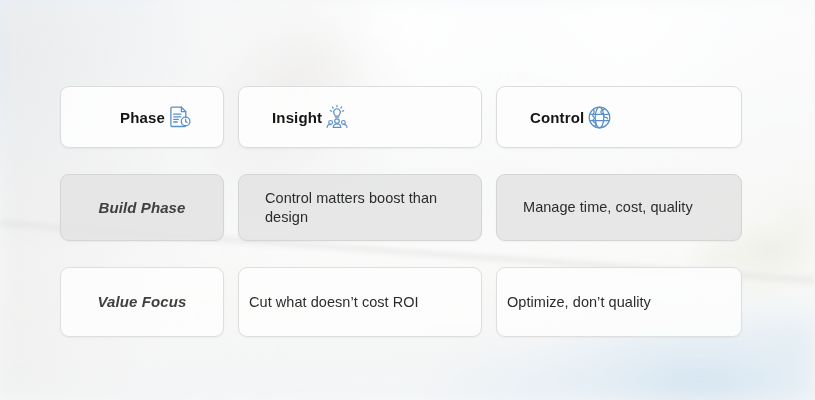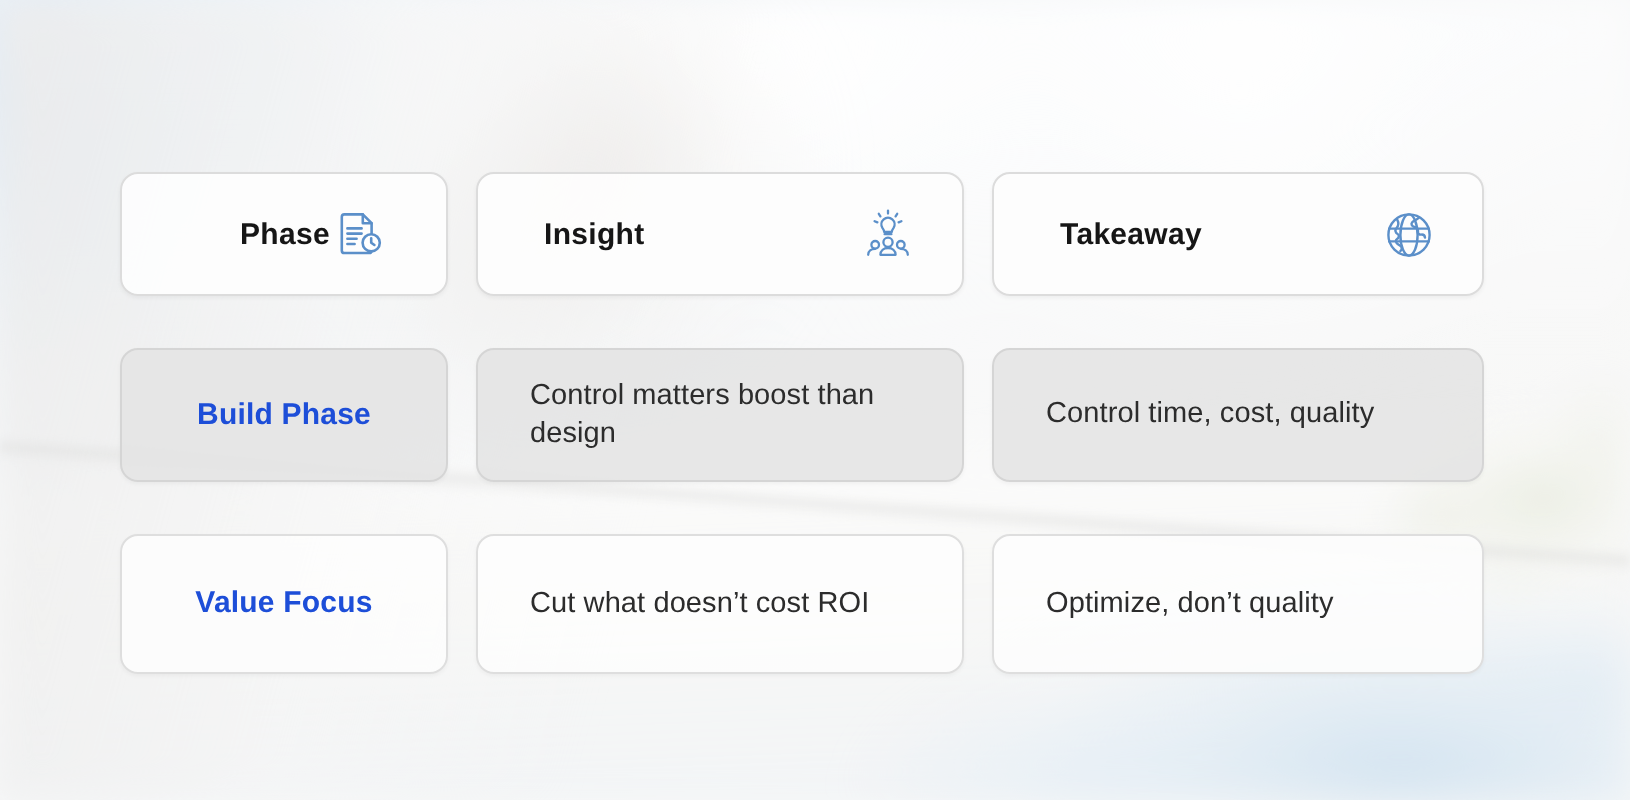--- a/index.html
+++ b/index.html
@@ -121,49 +121,50 @@
     display: flex;
     align-items: center;
     position: relative;
   }
 
   .row-head .card {
     height: 62px;
     background: rgba(253,253,253,0.94);
     border: 1px solid #dcdcdc;
     box-shadow: 0 1px 2px rgba(0,0,0,0.05);
-    justify-content: space-between;
+    justify-content: flex-start;
     padding: 0 22px 0 33px;
   }
   .row-head .card.col1 { padding-left: 49px; padding-right: 18px; }
 
   .row-alt .card {
     height: 67px;
     background: rgba(228,228,228,0.88);
     border: 1px solid #d5d5d5;
     box-shadow: 0 1px 2px rgba(0,0,0,0.045);
     padding: 0 18px;
   }
 
   .row-plain .card {
     height: 70px;
     background: rgba(253,253,253,0.90);
     border: 1px solid #dedede;
     box-shadow: 0 1px 2px rgba(0,0,0,0.045);
-    padding: 0 18px;
+    padding: 0 2px;
   }
 
   .card.col1 { justify-content: center; }
 
   .label-strong {
     font-size: 15px;
     font-weight: bold;
-    color: #1d4ed8;
+    color: #404040;
     letter-spacing: 0.1px;
     line-height: 1.2;
+    font-style: italic;
   }
 
   .label-body {
     font-size: 14.5px;
     font-weight: normal;
     color: #2c2c2c;
     letter-spacing: 0.05px;
     line-height: 1.25;
     padding-left: 8px;
   }
@@ -229,42 +230,42 @@
             <path d="M9.2 23.4c0-2.1 1.7-3.4 3.8-3.4s3.8 1.3 3.8 3.4z"></path>
             <circle cx="6.6" cy="18.4" r="1.9"></circle>
             <path d="M3.1 23.4c0-1.9 1.5-3 3.5-3"></path>
             <circle cx="19.4" cy="18.4" r="1.9"></circle>
             <path d="M22.9 23.4c0-1.9-1.5-3-3.5-3"></path>
           </svg>
         </span>
       </div>
 
       <div class="card">
-        <span class="head-label">Takeaway</span>
+        <span class="head-label">Control</span>
         <span class="icon-wrap">
           <svg width="27" height="27" viewBox="0 0 27 27" fill="none" stroke="#5b8fc9" stroke-width="1.2" stroke-linecap="round" stroke-linejoin="round">
             <circle cx="13.5" cy="13.5" r="10.3"></circle>
             <ellipse cx="13.5" cy="13.5" rx="4.3" ry="10.3"></ellipse>
             <path d="M3.6 10.3h19.8M3.6 16.7h19.8"></path>
             <path d="M7.6 5.8c.9 1.6.6 3.2-.4 4.3-.9 1-.4 2.4.6 2.9 1 .5.7 2-.3 2.5-.9.5-.6 1.9.3 2.5l1.5 1c.8.6.7 1.9-.1 2.5"></path>
             <path d="M18.4 4.9c-.9 1.1-2.4 1.2-3.3 2.2-.8.9-.1 2.1.9 2.3 1.3.2 2.2 1 2 2.2-.2 1.1.6 1.8 1.6 1.7 1-.1 1.8.5 1.9 1.5"></path>
           </svg>
         </span>
       </div>
     </div>
 
     <div class="row-alt" style="display:contents">
       <div class="card col1">
         <span class="label-strong">Build Phase</span>
       </div>
       <div class="card">
         <span class="label-body">Control matters boost than design</span>
       </div>
       <div class="card">
-        <span class="label-body">Control time, cost, quality</span>
+        <span class="label-body">Manage time, cost, quality</span>
       </div>
     </div>
 
     <div class="row-plain" style="display:contents">
       <div class="card col1">
         <span class="label-strong">Value Focus</span>
       </div>
       <div class="card">
         <span class="label-body">Cut what doesn’t cost ROI</span>
       </div>

